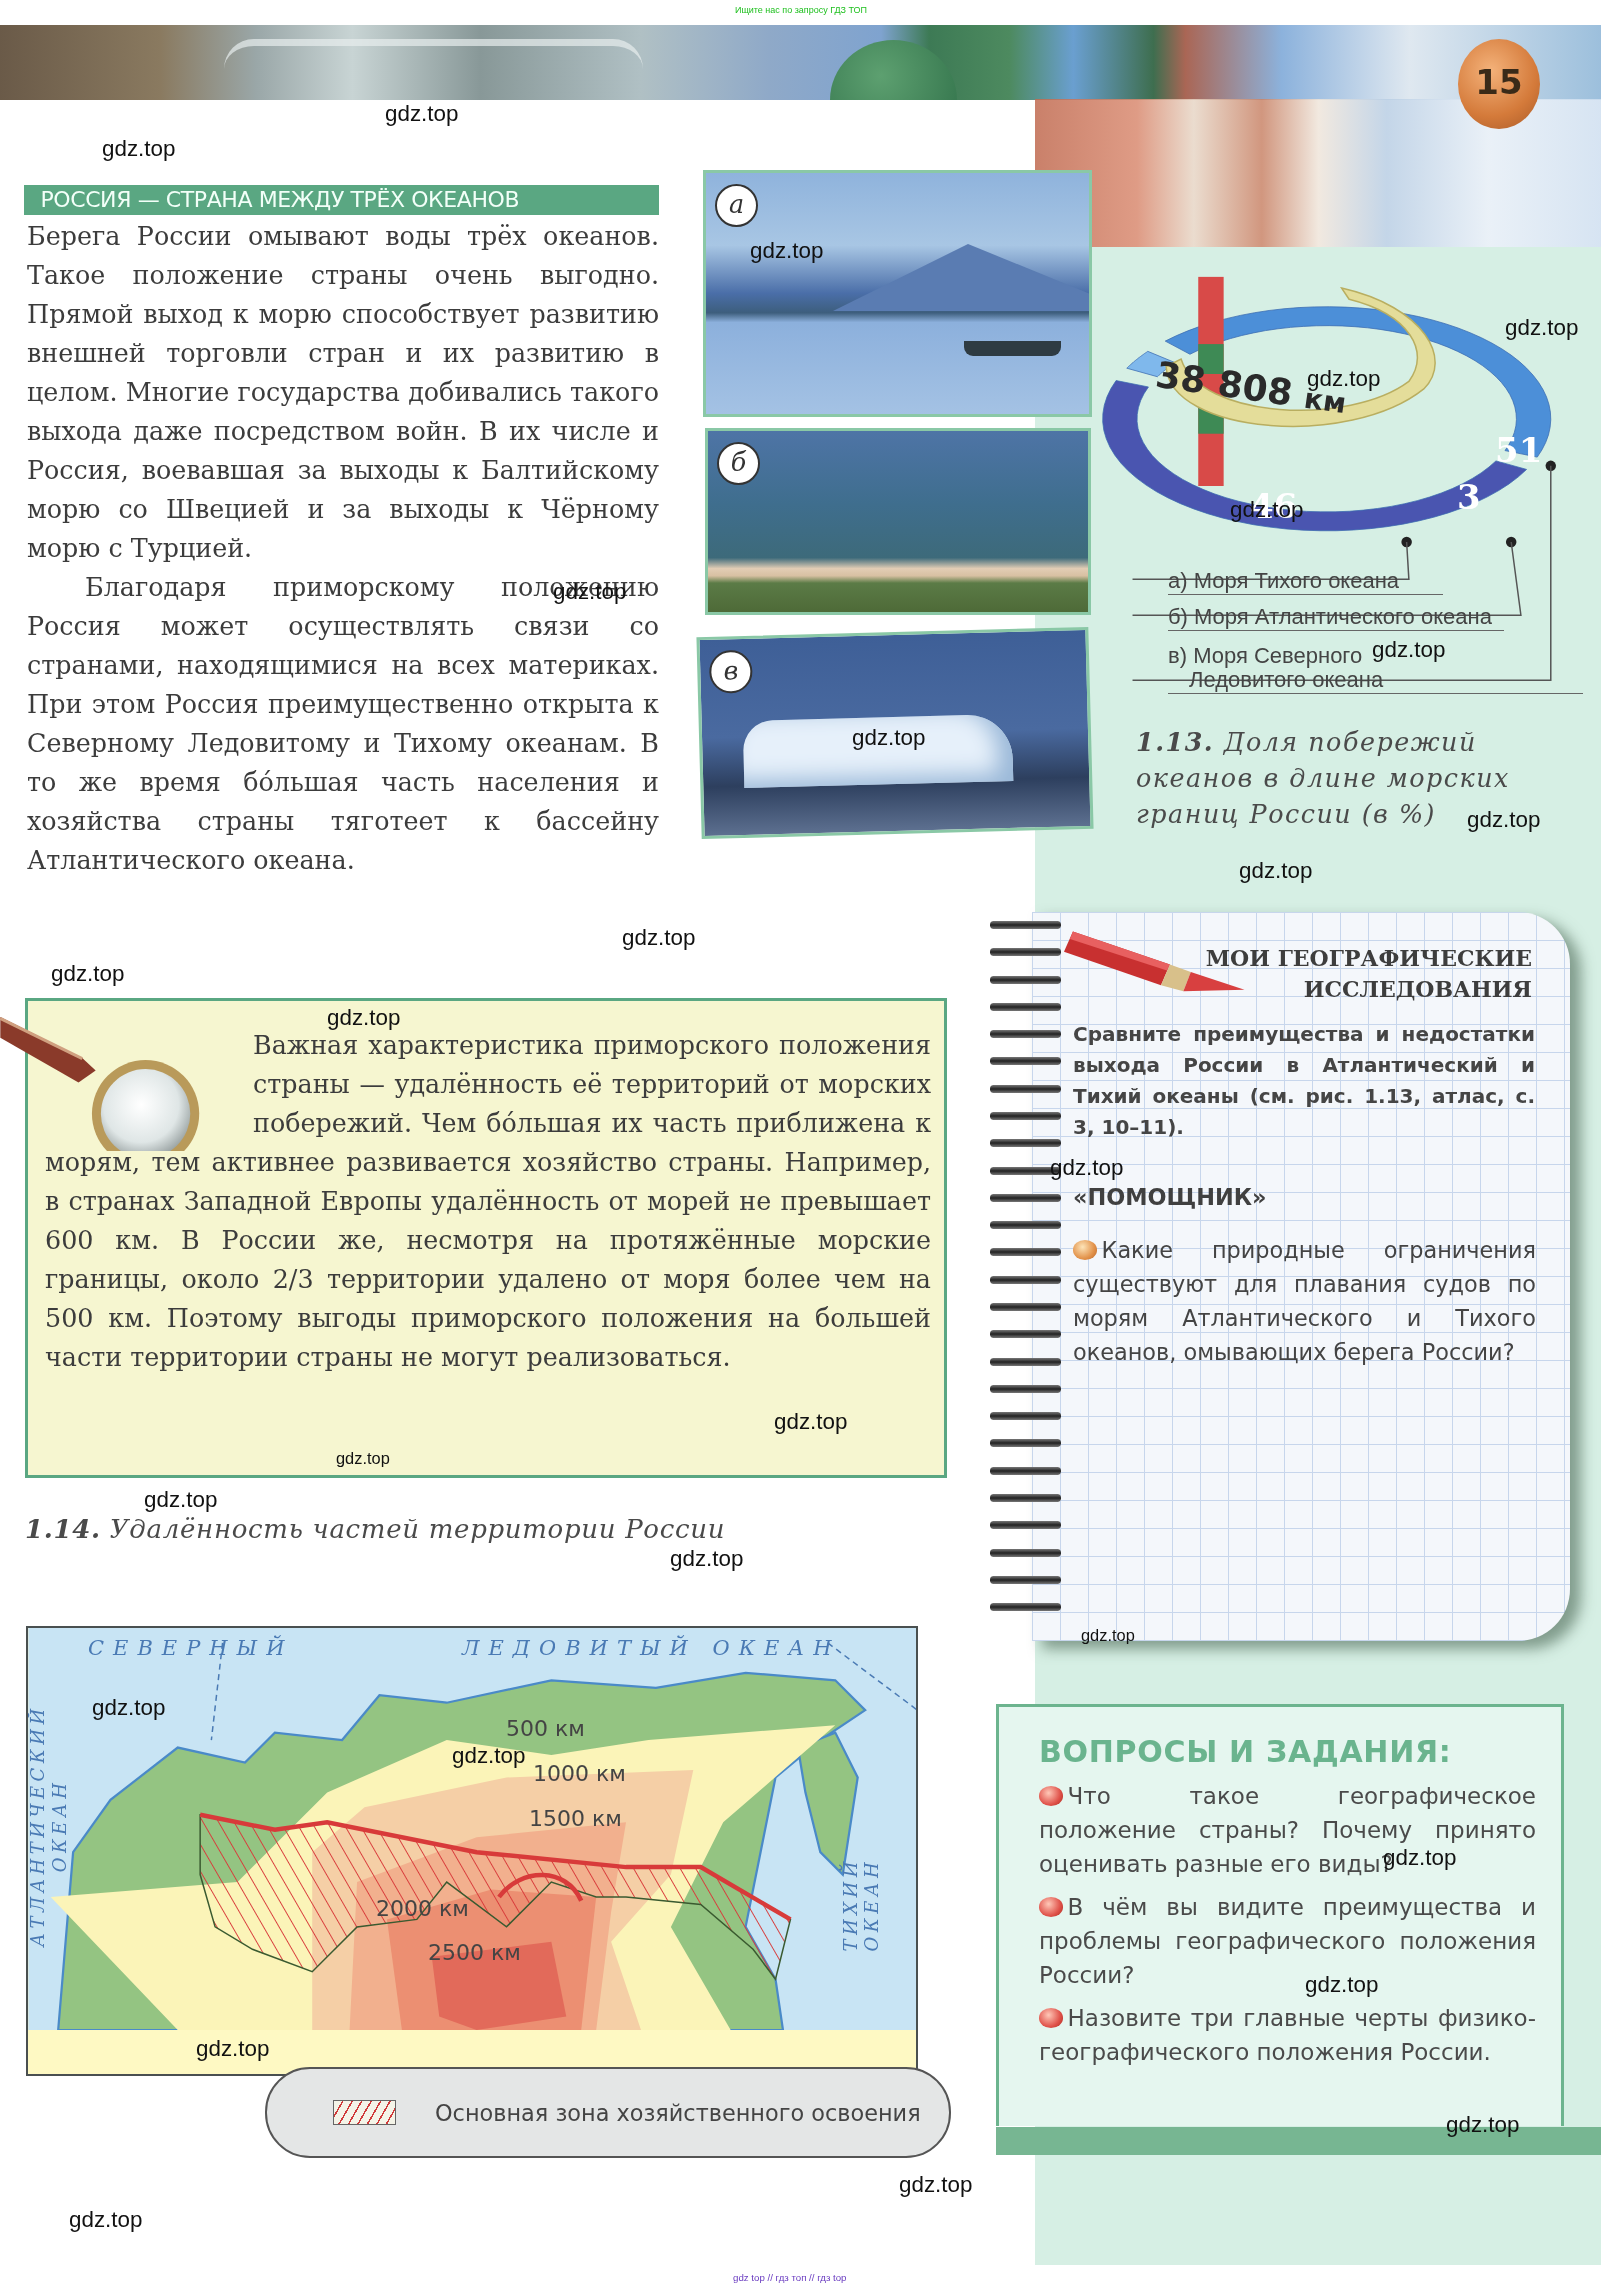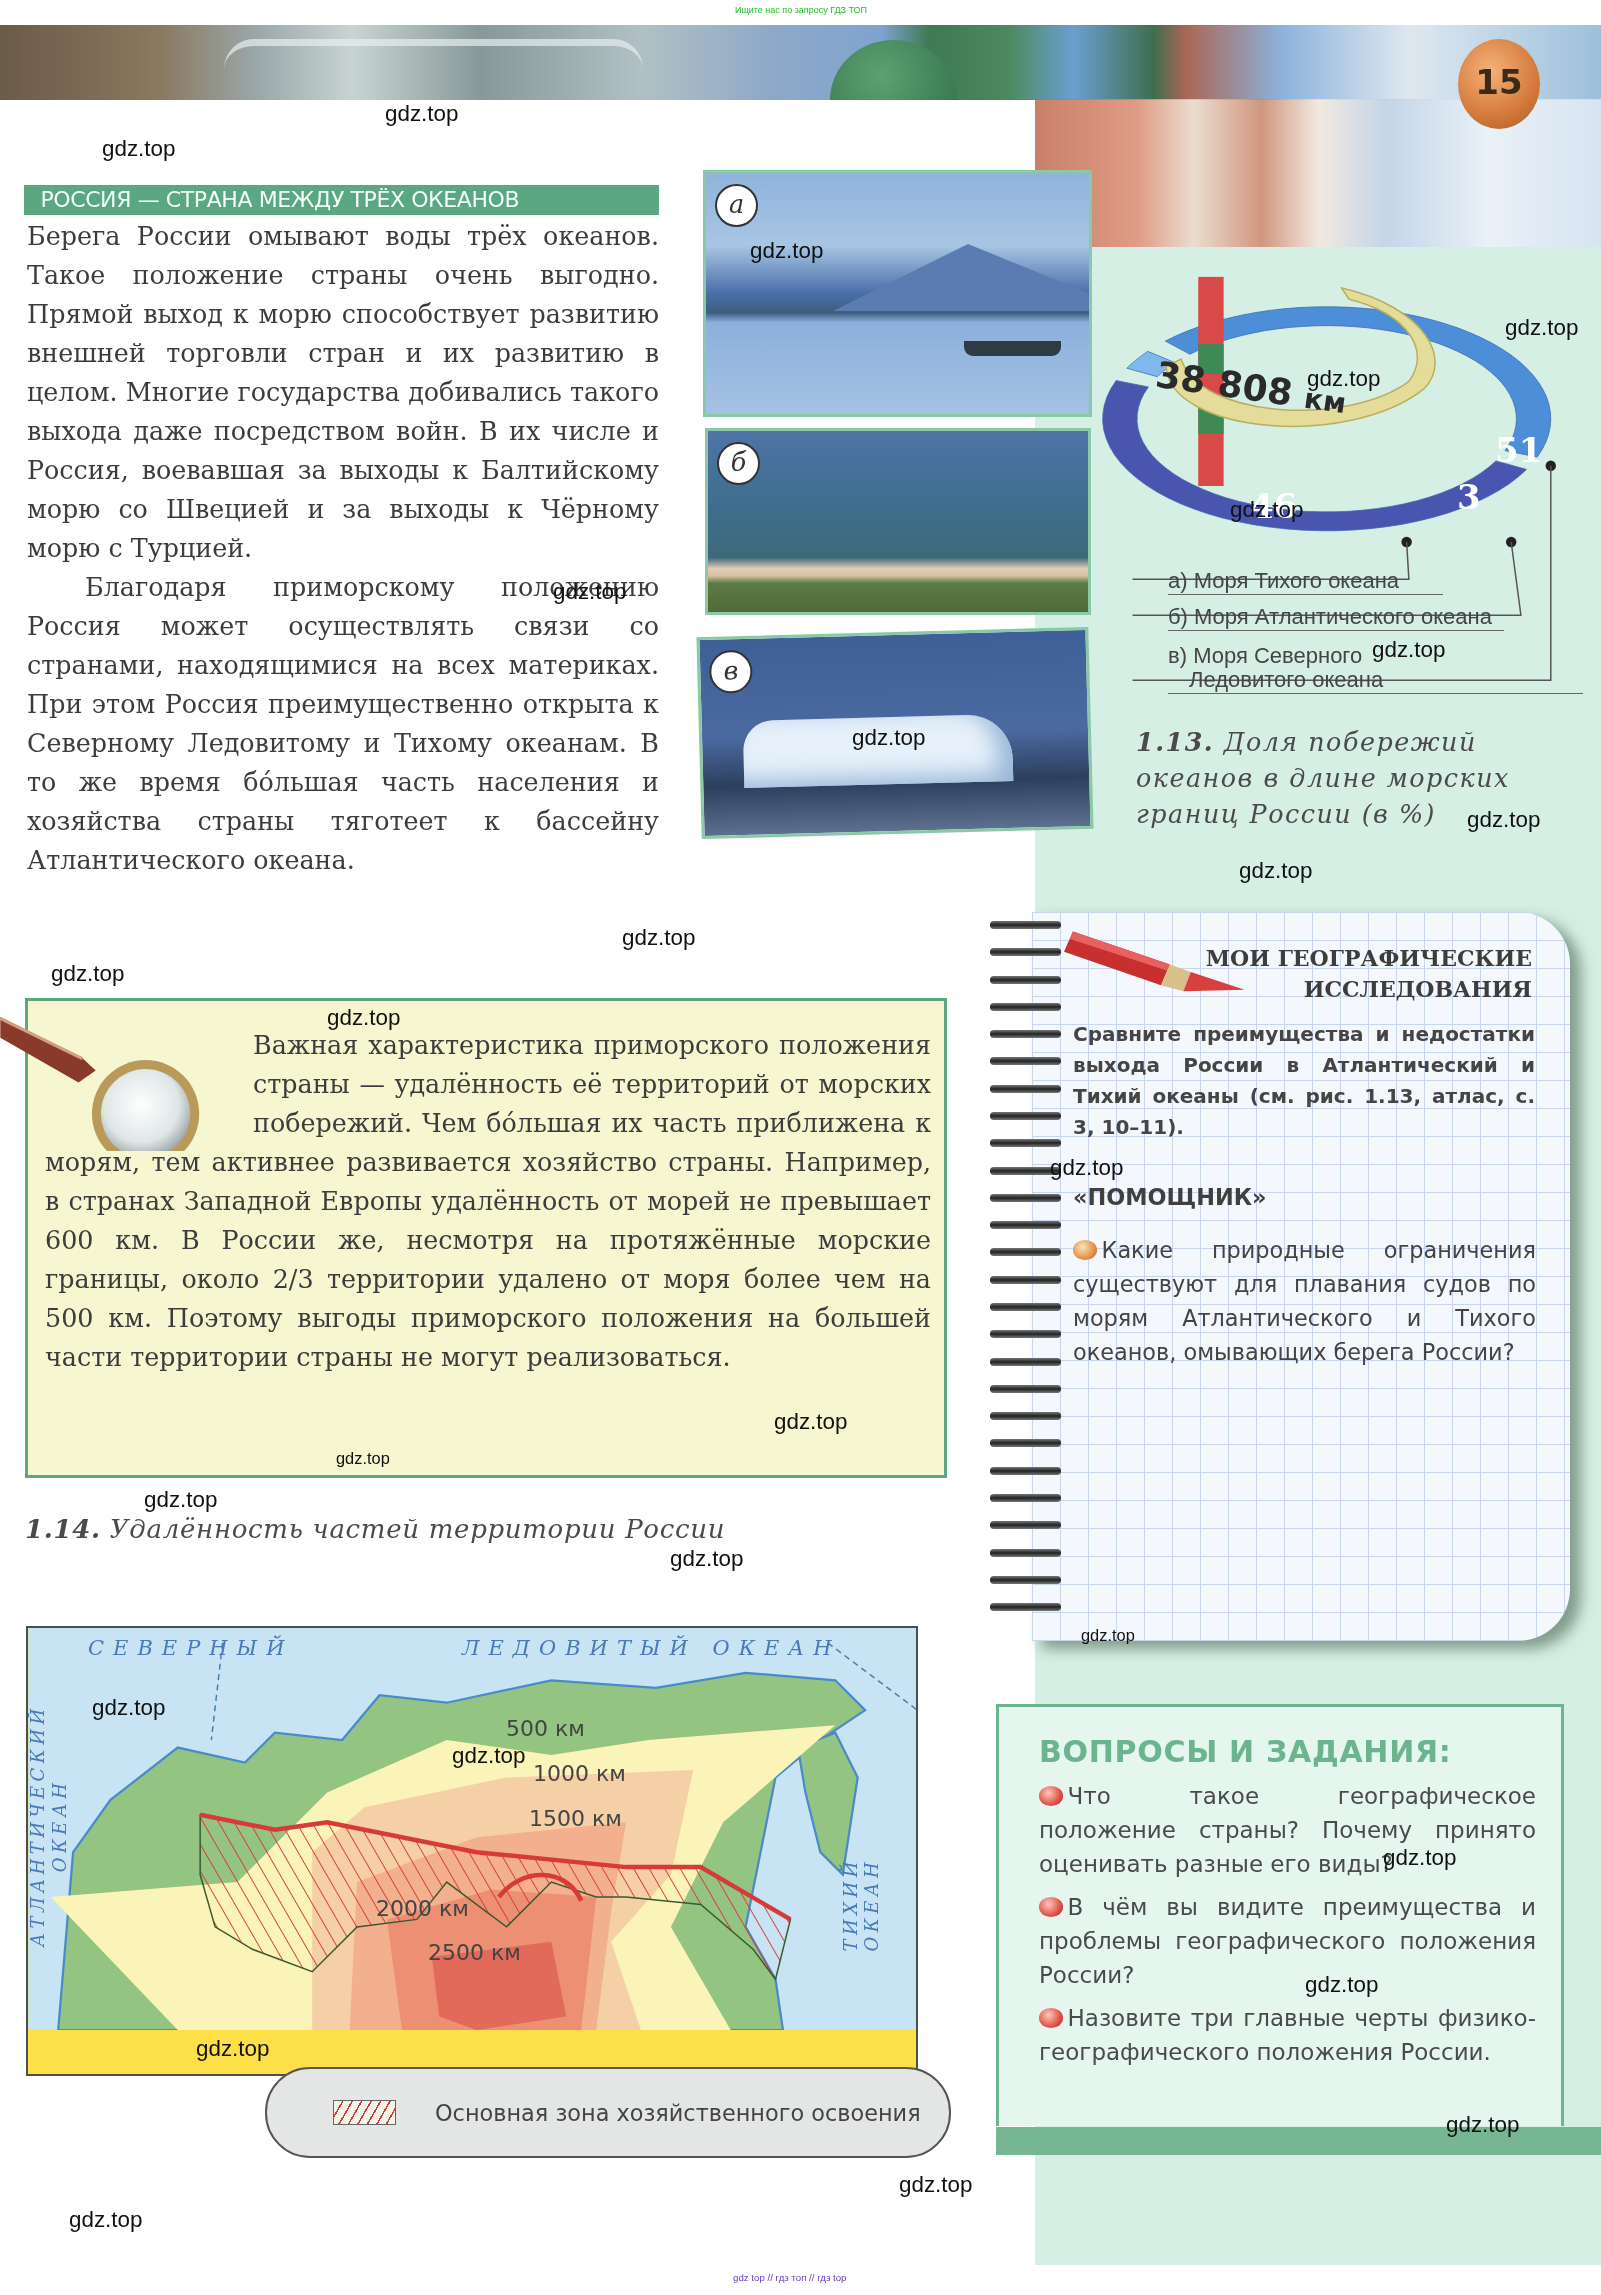--- a/index.html
+++ b/index.html
@@ -81,21 +81,21 @@
 
   
   #qa-box { left: 996px; top: 1704px; width: 568px; height: 422px; background: #e5f6ef; border: 3px solid #6cb48e; border-bottom: none; }
   #qa-bar { left: 996px; top: 2127px; width: 606px; height: 28px; background: #77b692; }
   #qa-title { left: 1039px; top: 1734px; font-family: "DejaVu Sans", sans-serif; font-weight: bold; font-size: 30px; color: #6ab48e; letter-spacing: 0.7px; }
   #qa-list { left: 1039px; top: 1779px; width: 497px; font-family: "DejaVu Sans", sans-serif; font-size: 23px; line-height: 34px; color: #4a4a4a; text-align: justify; }
   #qa-list p { margin-bottom: 9px; }
 
   
   #fig114-caption { left: 25px; top: 1511px; width: 747px; font-family: "DejaVu Serif", serif; font-style: italic; font-size: 26px; line-height: 37px; color: #4a4a4a; letter-spacing: 0.7px; }
-  #map { left: 26px; top: 1626px; width: 892px; height: 450px; border: 2.2px solid #4a5050; overflow: hidden; background: #fde047; }
+  #map { left: 26px; top: 1626px; width: 892px; height: 450px; border: 2.2px solid #4a5050; overflow: hidden; background: #fef9c3; }
   #map svg { position: absolute; left: 0; top: 0; }
   .map-label { position: absolute; font-family: "DejaVu Serif", serif; font-style: italic; color: #4a7ab4; font-size: 21px; letter-spacing: 9px; }
   .dist-label { position: absolute; font-family: "DejaVu Sans", sans-serif; font-size: 22px; color: #444; }
 
   #legend-box { left: 265px; top: 2067px; width: 686px; height: 91px; border: 2.2px solid #555; border-radius: 45px; background: #e4e6e6; }
   #legend-swatch { left: 333px; top: 2100px; width: 63px; height: 25.4px; border: 1.5px solid #666;
     background: repeating-linear-gradient(-60deg, #f4f4e8 0 6.7px, #d03a3a 6.7px 8.2px); }
   #legend-text { left: 435px; top: 2100px; font-family: "DejaVu Sans", sans-serif; font-size: 22.4px; color: #444; }
 
   .wm { position: absolute; font-family: "Liberation Sans", sans-serif; color: #111; font-size: 22.4px; }

